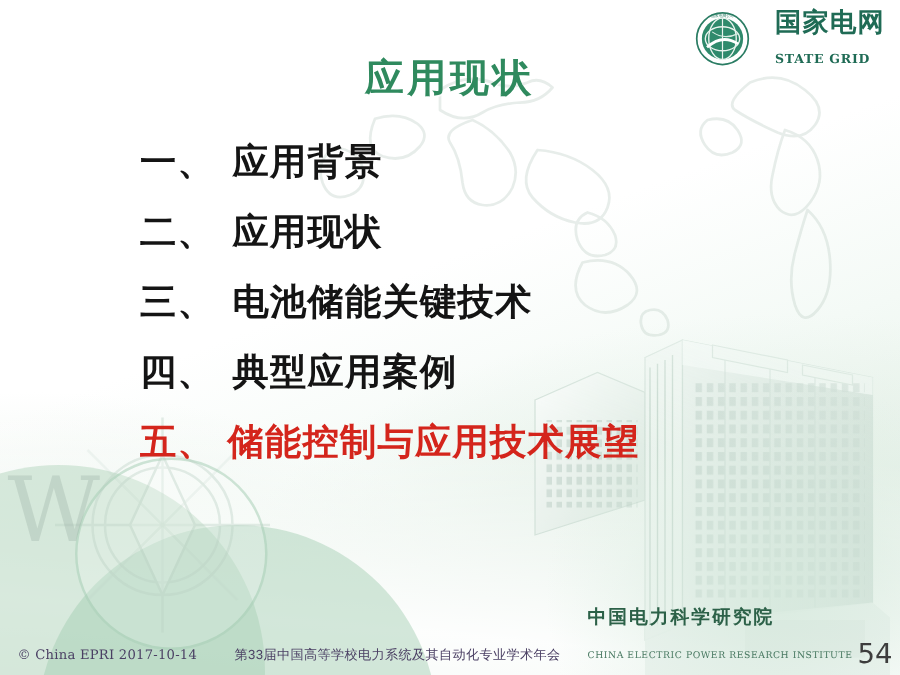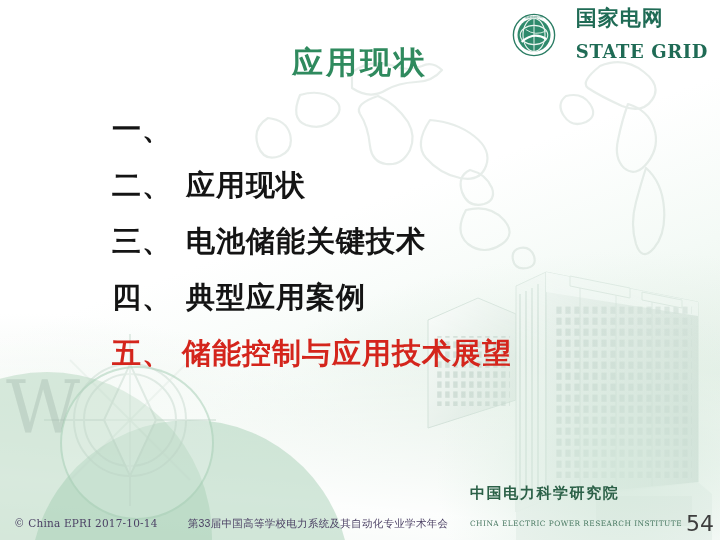--- a/index.html
+++ b/index.html
@@ -117,21 +117,21 @@
   .logo-text { line-height: 1; }
   .logo-cn {
     font-family: "DejaVu Sans", "Liberation Sans", sans-serif;
     font-size: 21px;
     font-weight: 700;
     color: #1f6b55;
     letter-spacing: 1px;
   }
   .logo-en {
     font-family: "DejaVu Serif", "Liberation Serif", serif;
-    font-size: 18px;
+    font-size: 10px;
     font-weight: 700;
     color: #1f6b55;
     letter-spacing: .6px;
     margin-top: 14px;
   }
 
   
   .title {
     position: absolute;
     left: 0; right: 0;
@@ -335,20 +335,21 @@
       <div class="logo-en">STATE GRID</div>
     </div>
   </div>
 
   <div class="title">应用现状</div>
 
   <div class="outline">
 
     <div class="item">
       <span class="num">一、</span>
+      <span class="label">应用背景</span>
     </div>
 
     <div class="item">
       <span class="num">二、</span>
       <span class="label">应用现状</span>
     </div>
 
     <div class="item">
       <span class="num">三、</span>
       <span class="label">电池储能关键技术</span>

